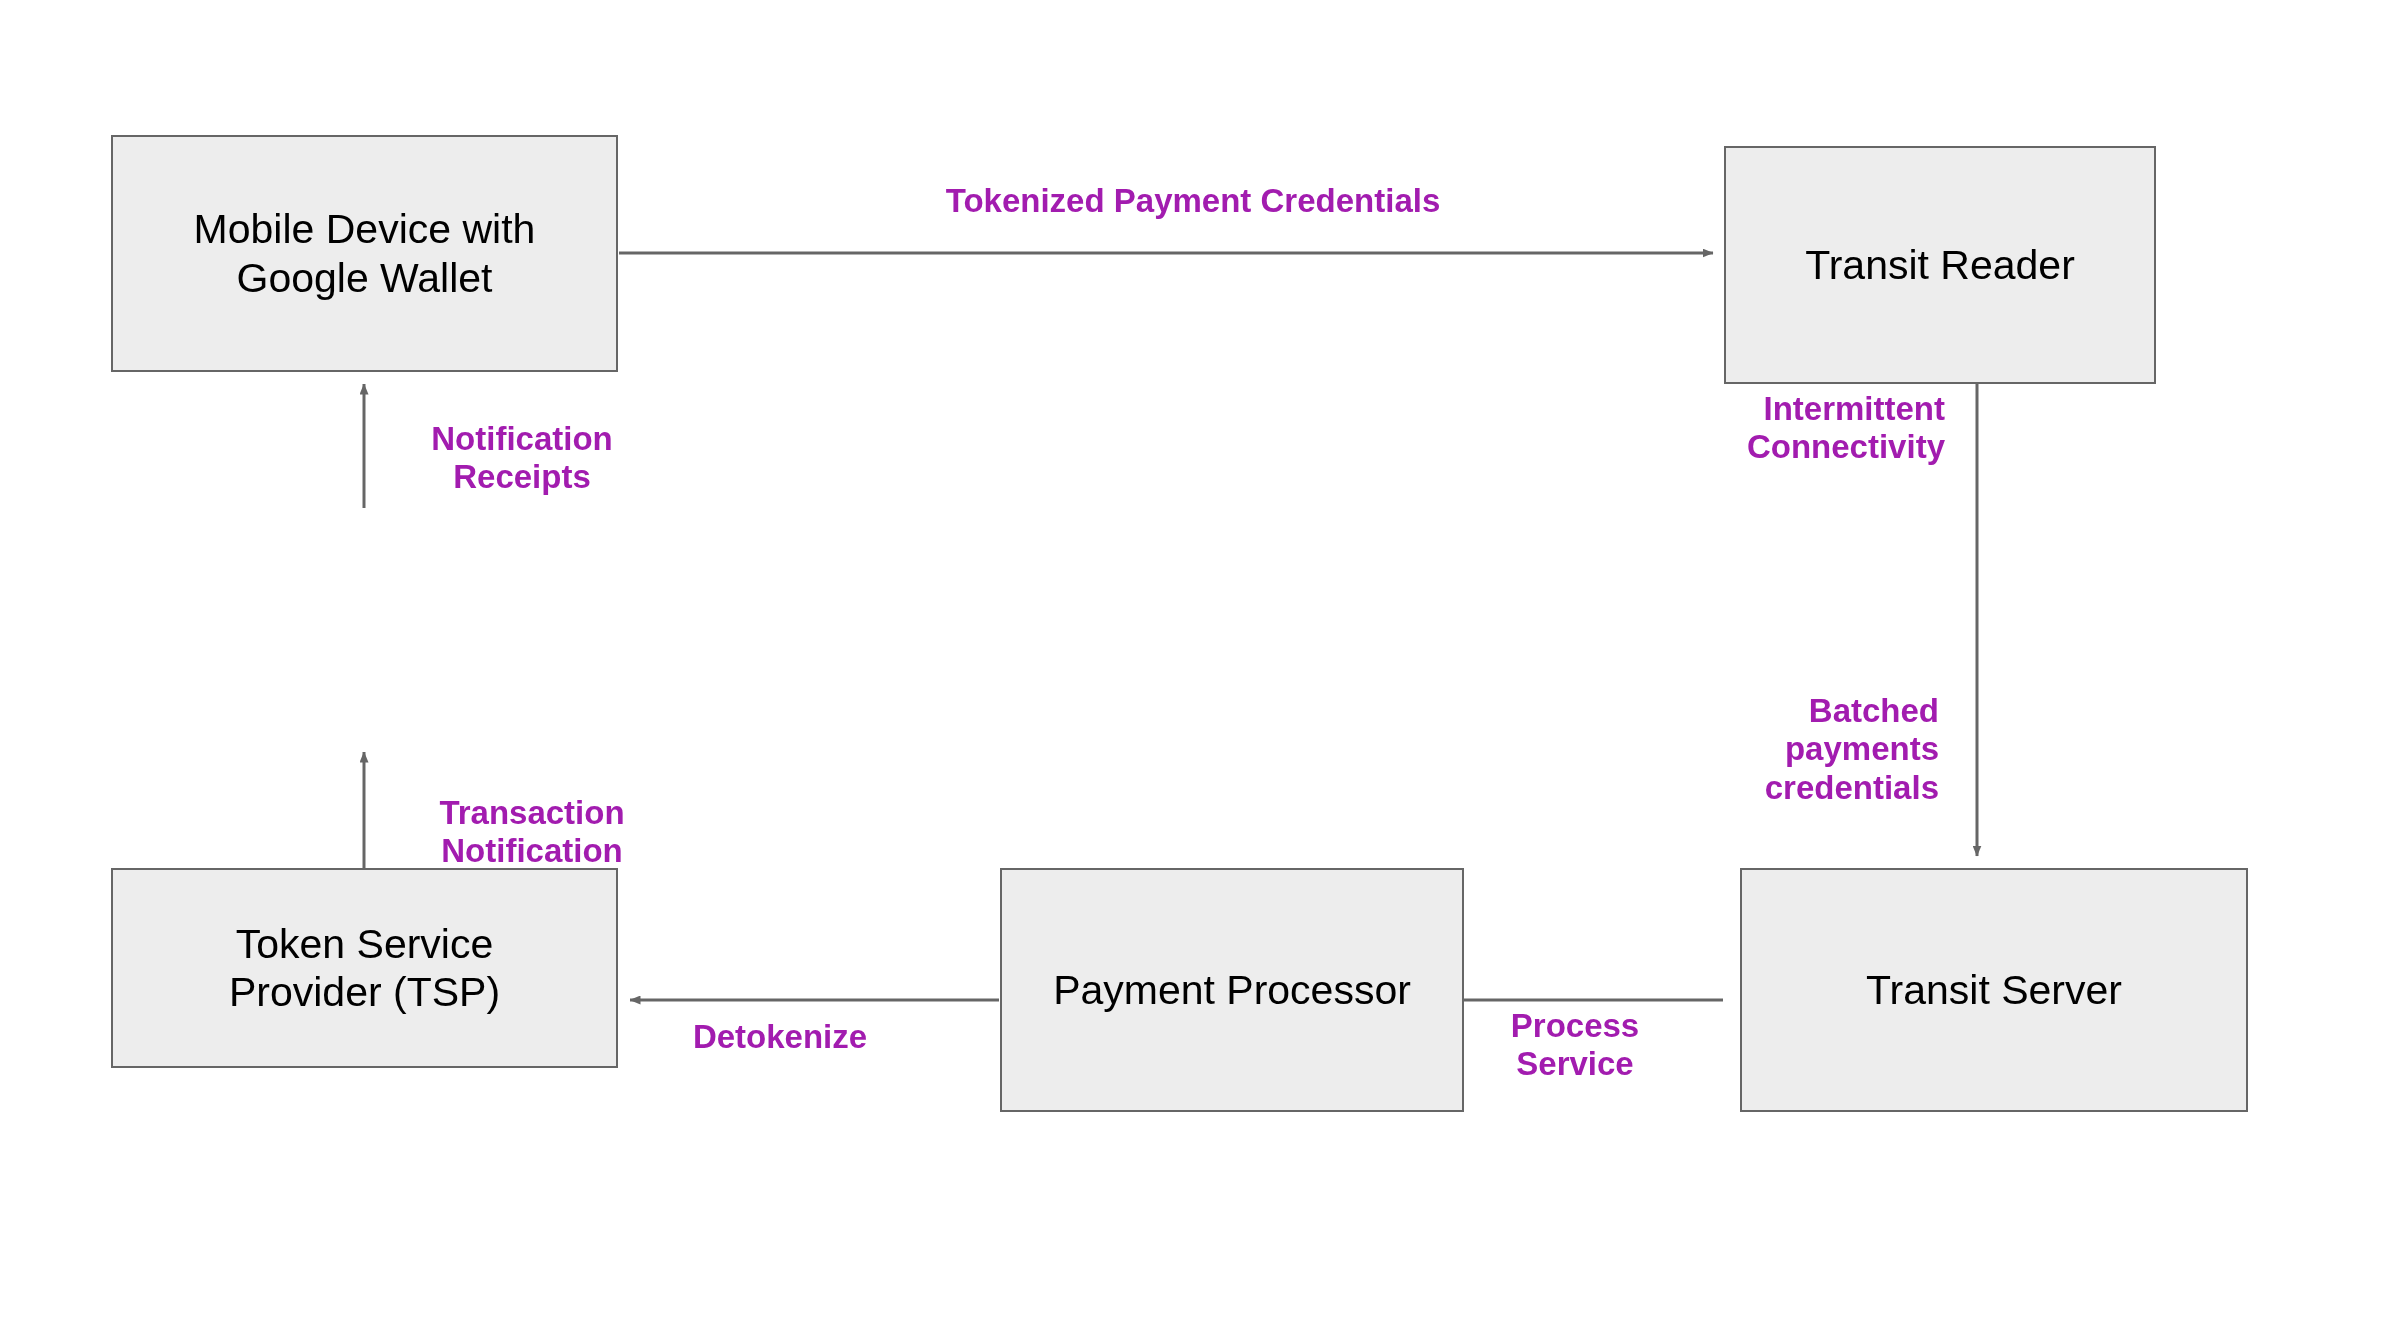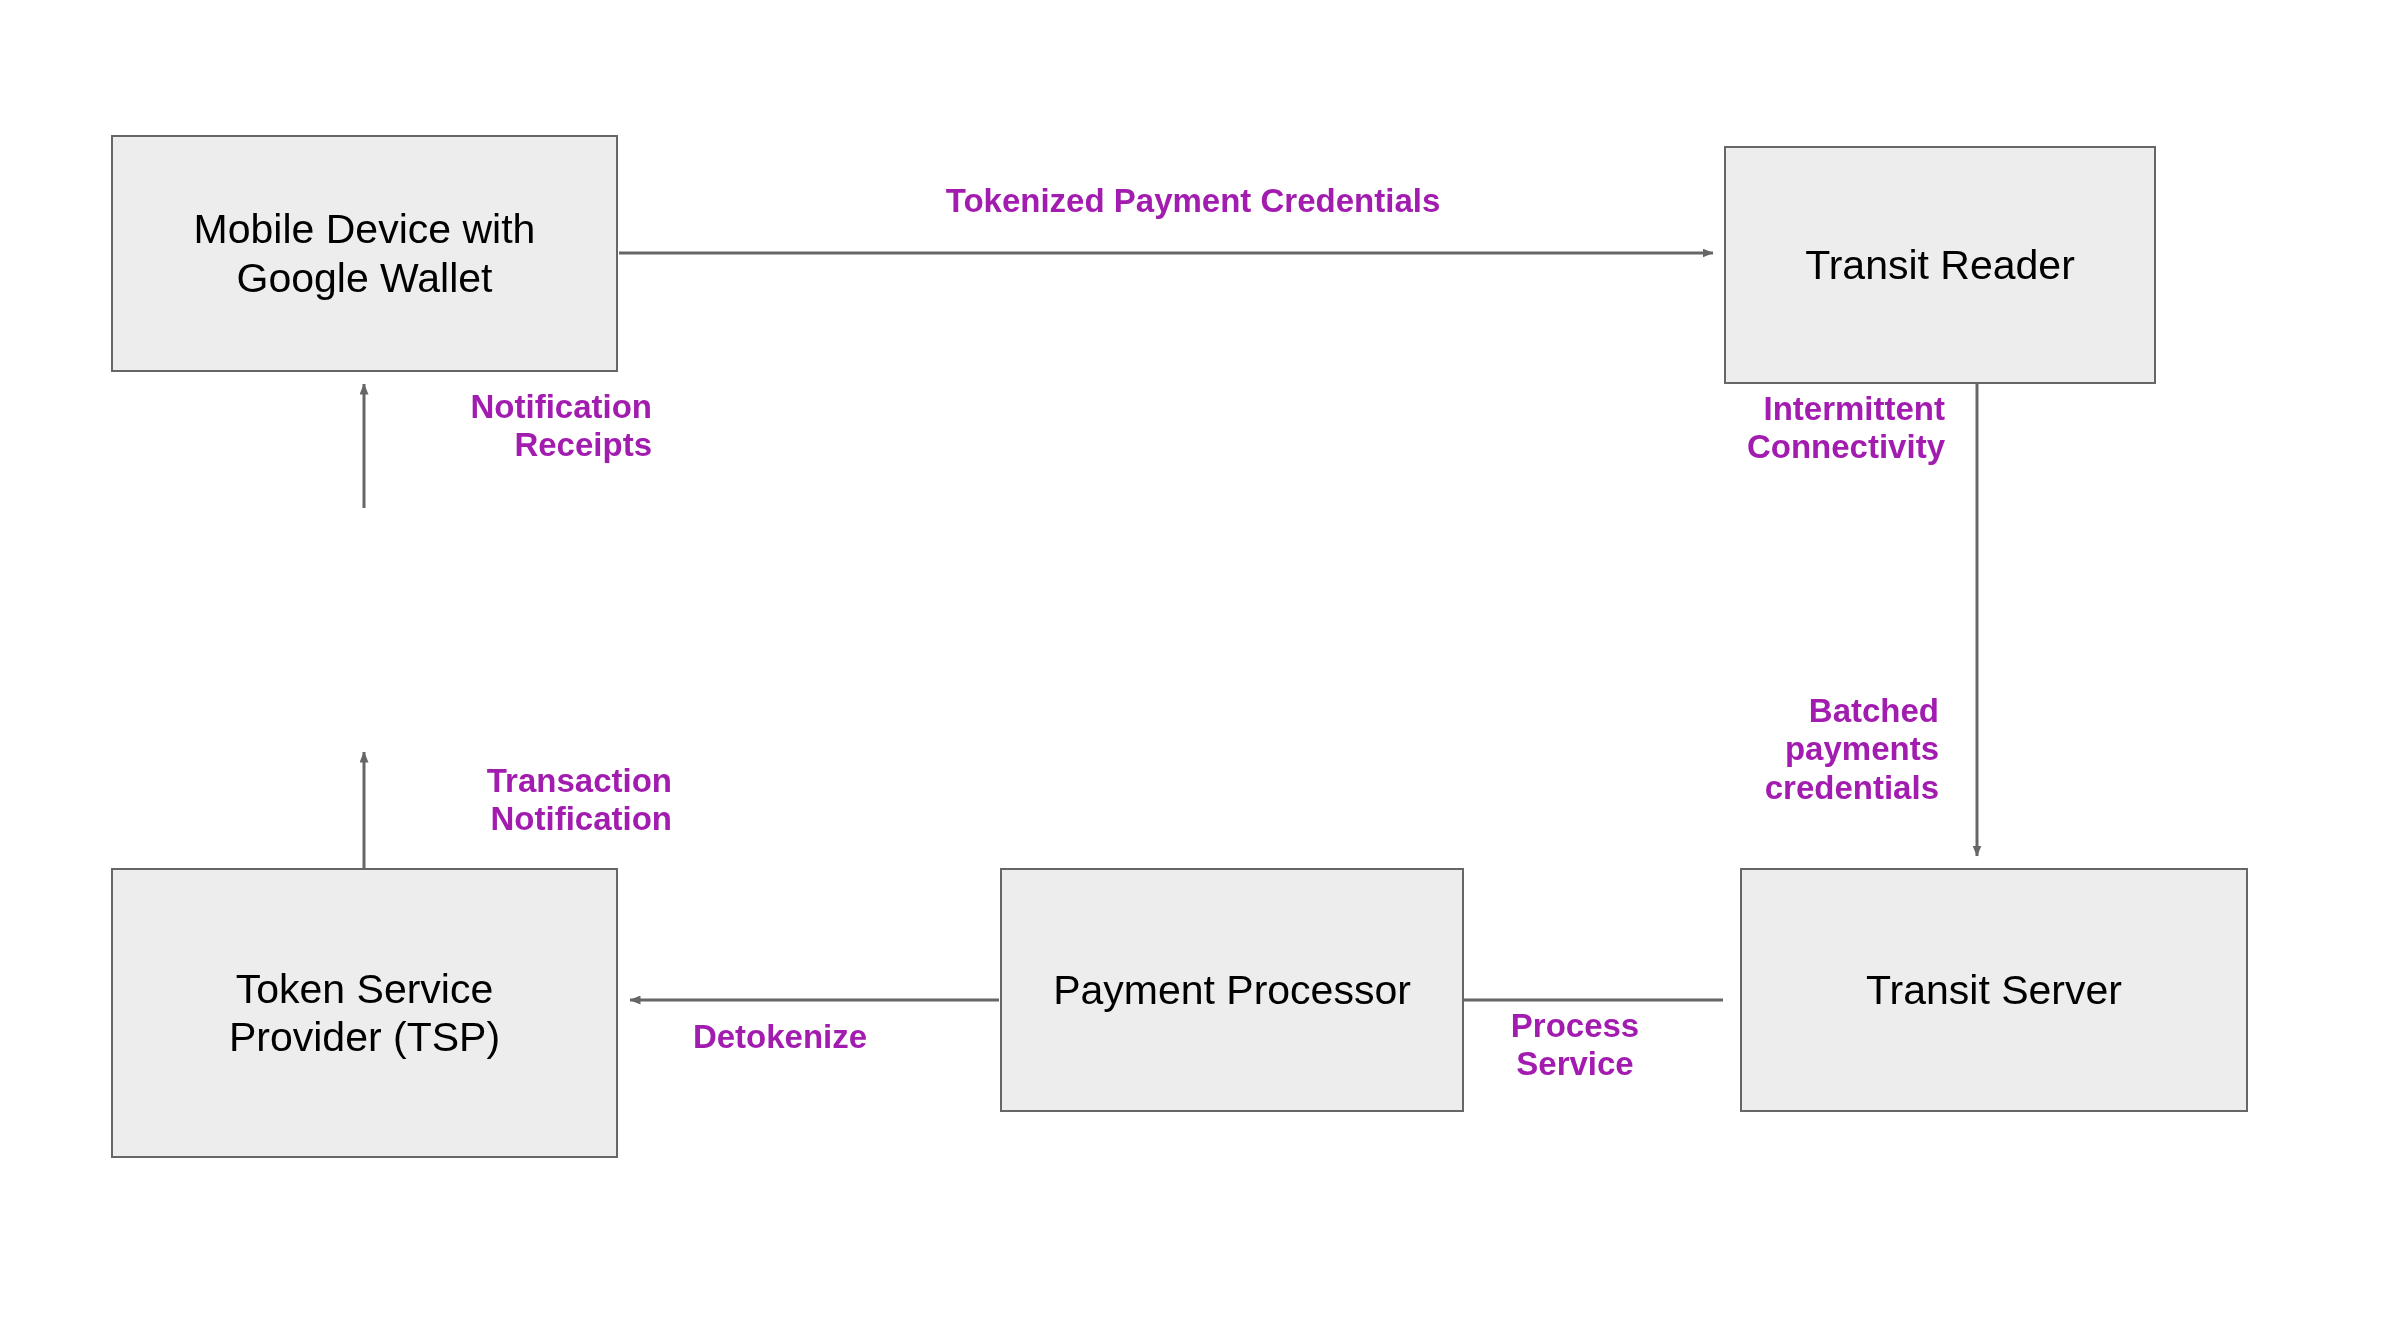--- a/index.html
+++ b/index.html
@@ -39,35 +39,35 @@
   }
   .edge-label {
     position: absolute;
     font-family: "Liberation Sans", sans-serif;
     font-size: 33px;
     font-weight: bold;
     color: #a21caf;
     line-height: 1.16;
     white-space: pre-line;
   }
-  .edge-label.align-left  { text-align: right;  }
+  .edge-label.align-left  { text-align: center; margin-top: 32px;  }
   .edge-label.align-right { text-align: right; }
   .edge-label.align-center{ text-align: center;}
   .edge-svg {
     position: absolute;
     left: 0;
     top: 0;
     width: 2389px;
     height: 1344px;
     pointer-events: none;
     overflow: visible;
   }
   #box-mobile-device   { left: 111px;  top: 135px;  width: 507px; height: 237px; }
   #box-google-server   { left: 111px;  top: 508px;  width: 507px; height: 232px; }
-  #box-tsp             { left: 111px;  top: 868px;  width: 507px; height: 290px; }
+  #box-tsp             { left: 111px;  top: 868px;  width: 507px; height: 200px; }
   #box-payment-processor { left: 1000px; top: 868px; width: 464px; height: 244px; }
   #box-transit-reader  { left: 1724px; top: 146px;  width: 432px; height: 238px; }
   #box-transit-server  { left: 1724px; top: 868px;  width: 508px; height: 244px; margin-left: 16px; }
 
   #label-tokenized-payment-credentials { left: 828px;  top: 182px; width: 730px; }
   #label-notification-receipts         { left: 392px;  top: 388px; width: 260px; }
   #label-transaction-notification      { left: 392px;  top: 762px; width: 280px; }
   #label-detokenize                    { left: 660px;  top: 1018px; width: 240px; }
   #label-process-payments              { left: 1460px; top: 1007px; width: 230px; }
   #label-intermittent-connectivity     { left: 1640px; top: 390px; width: 305px; }

